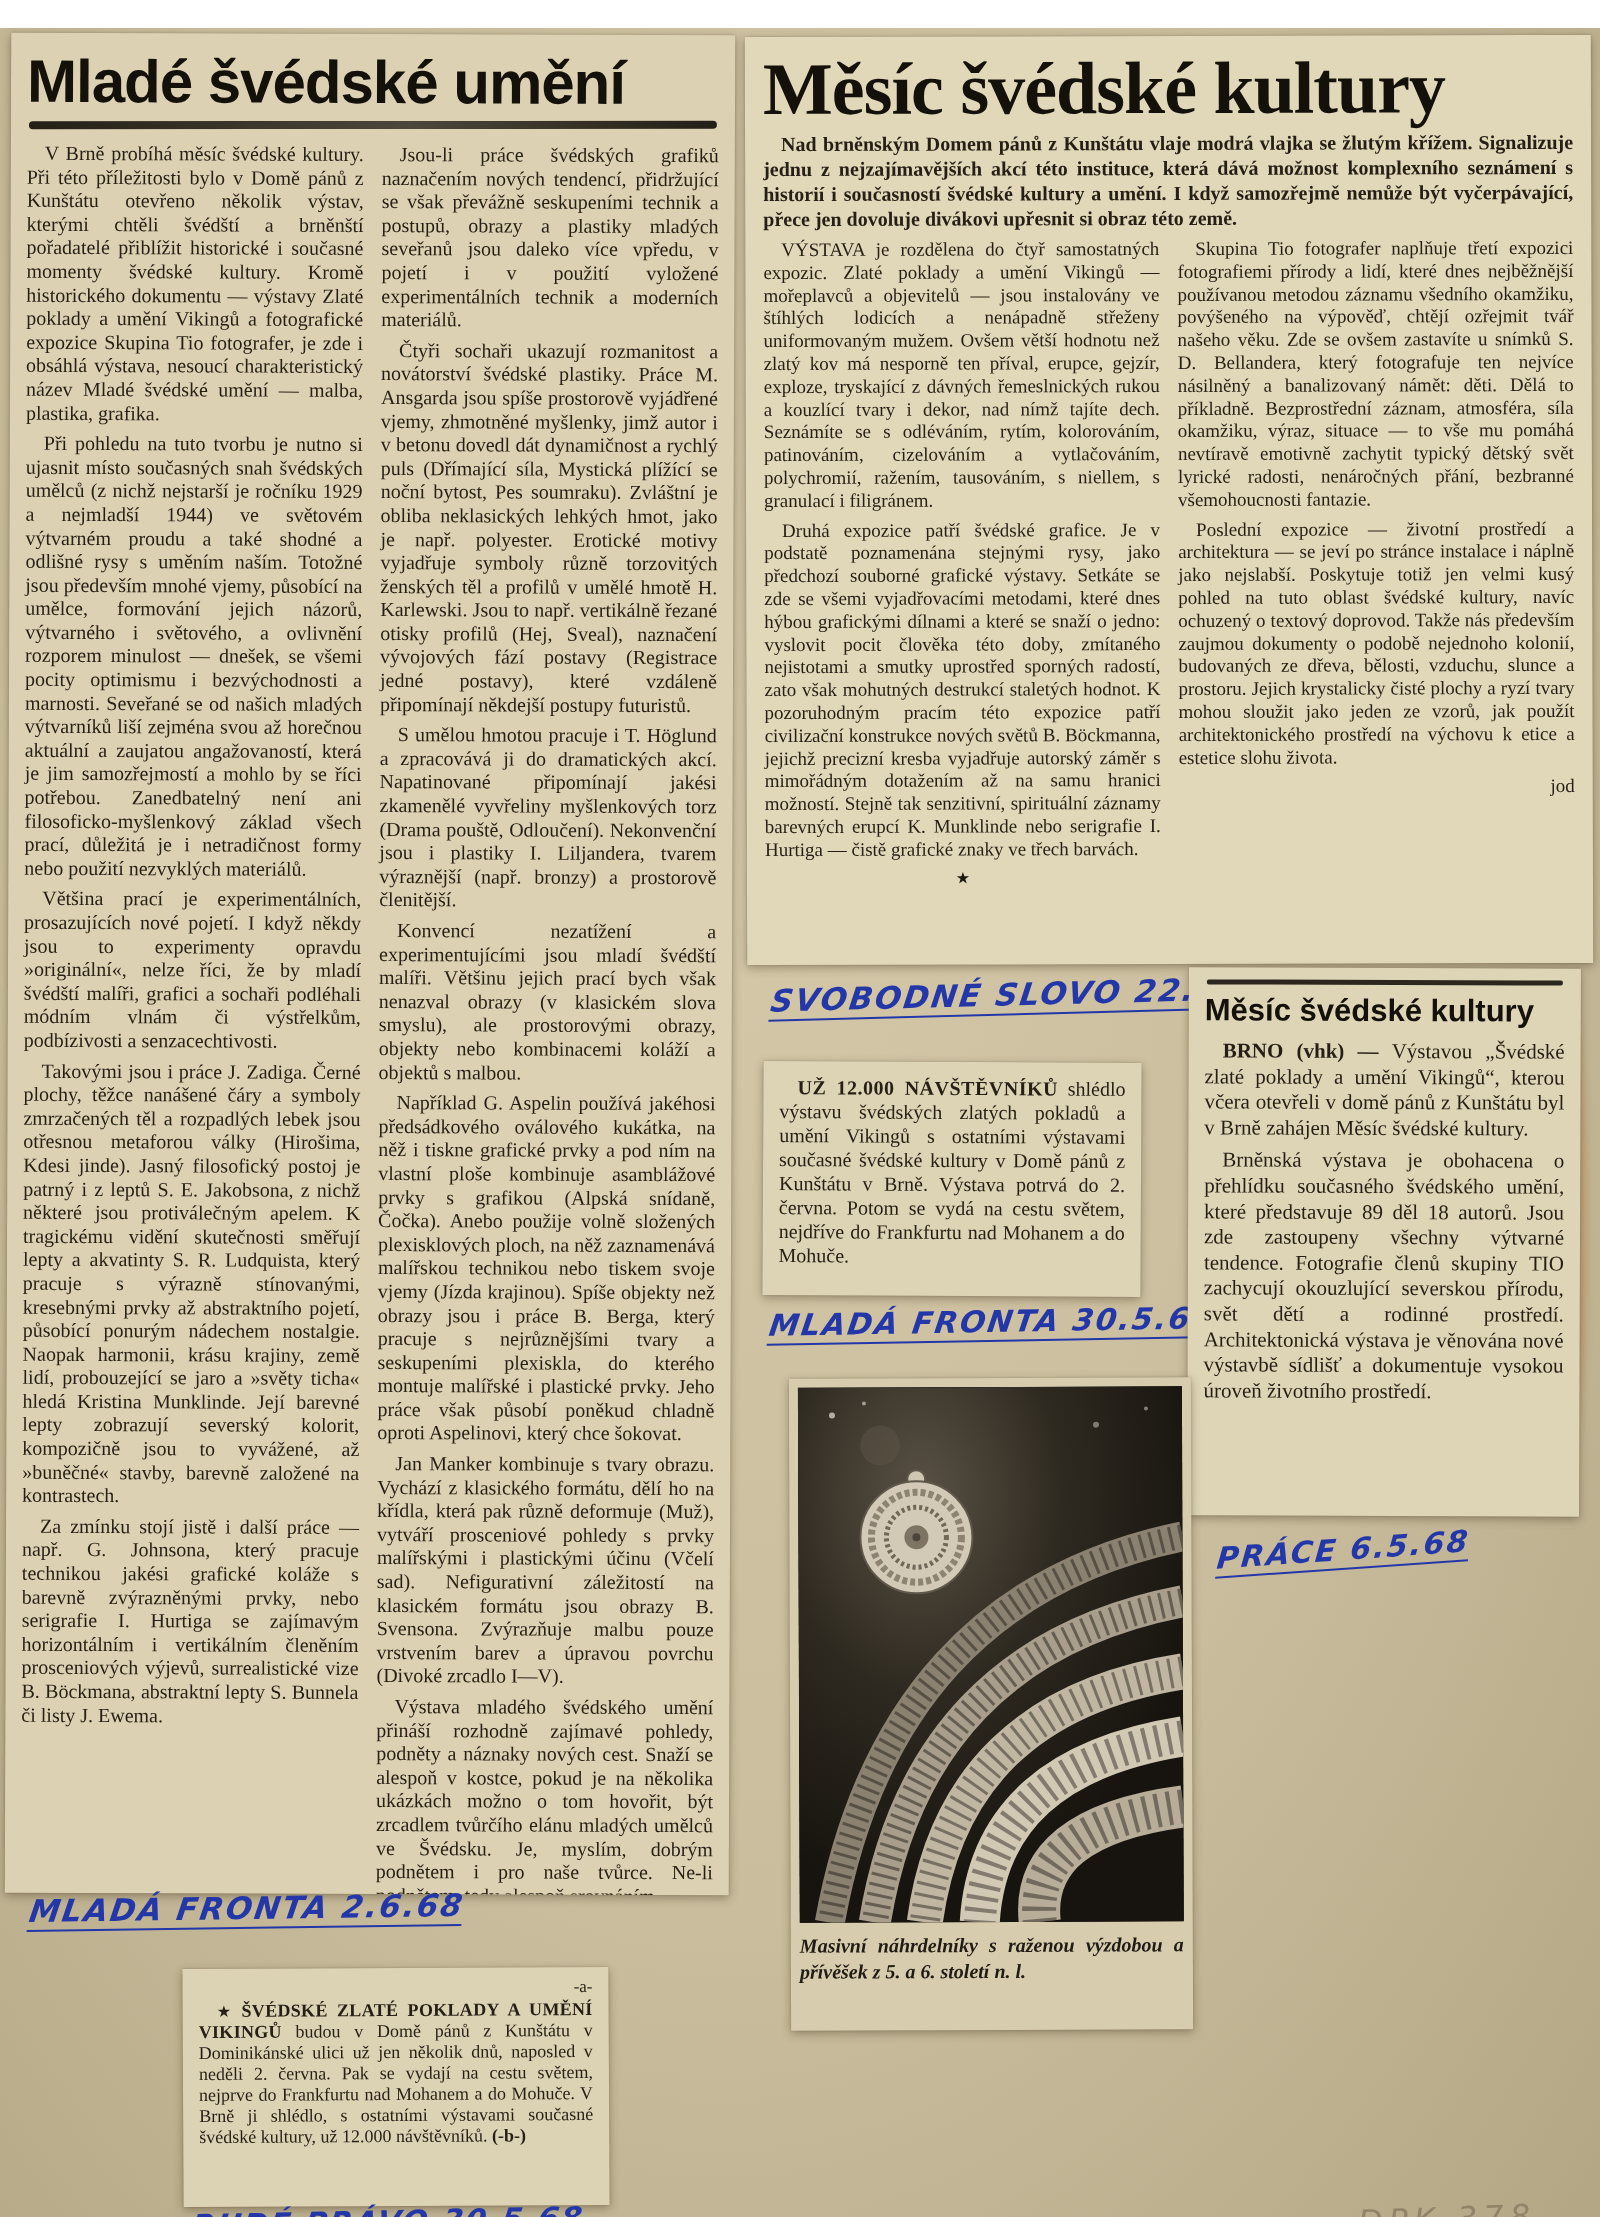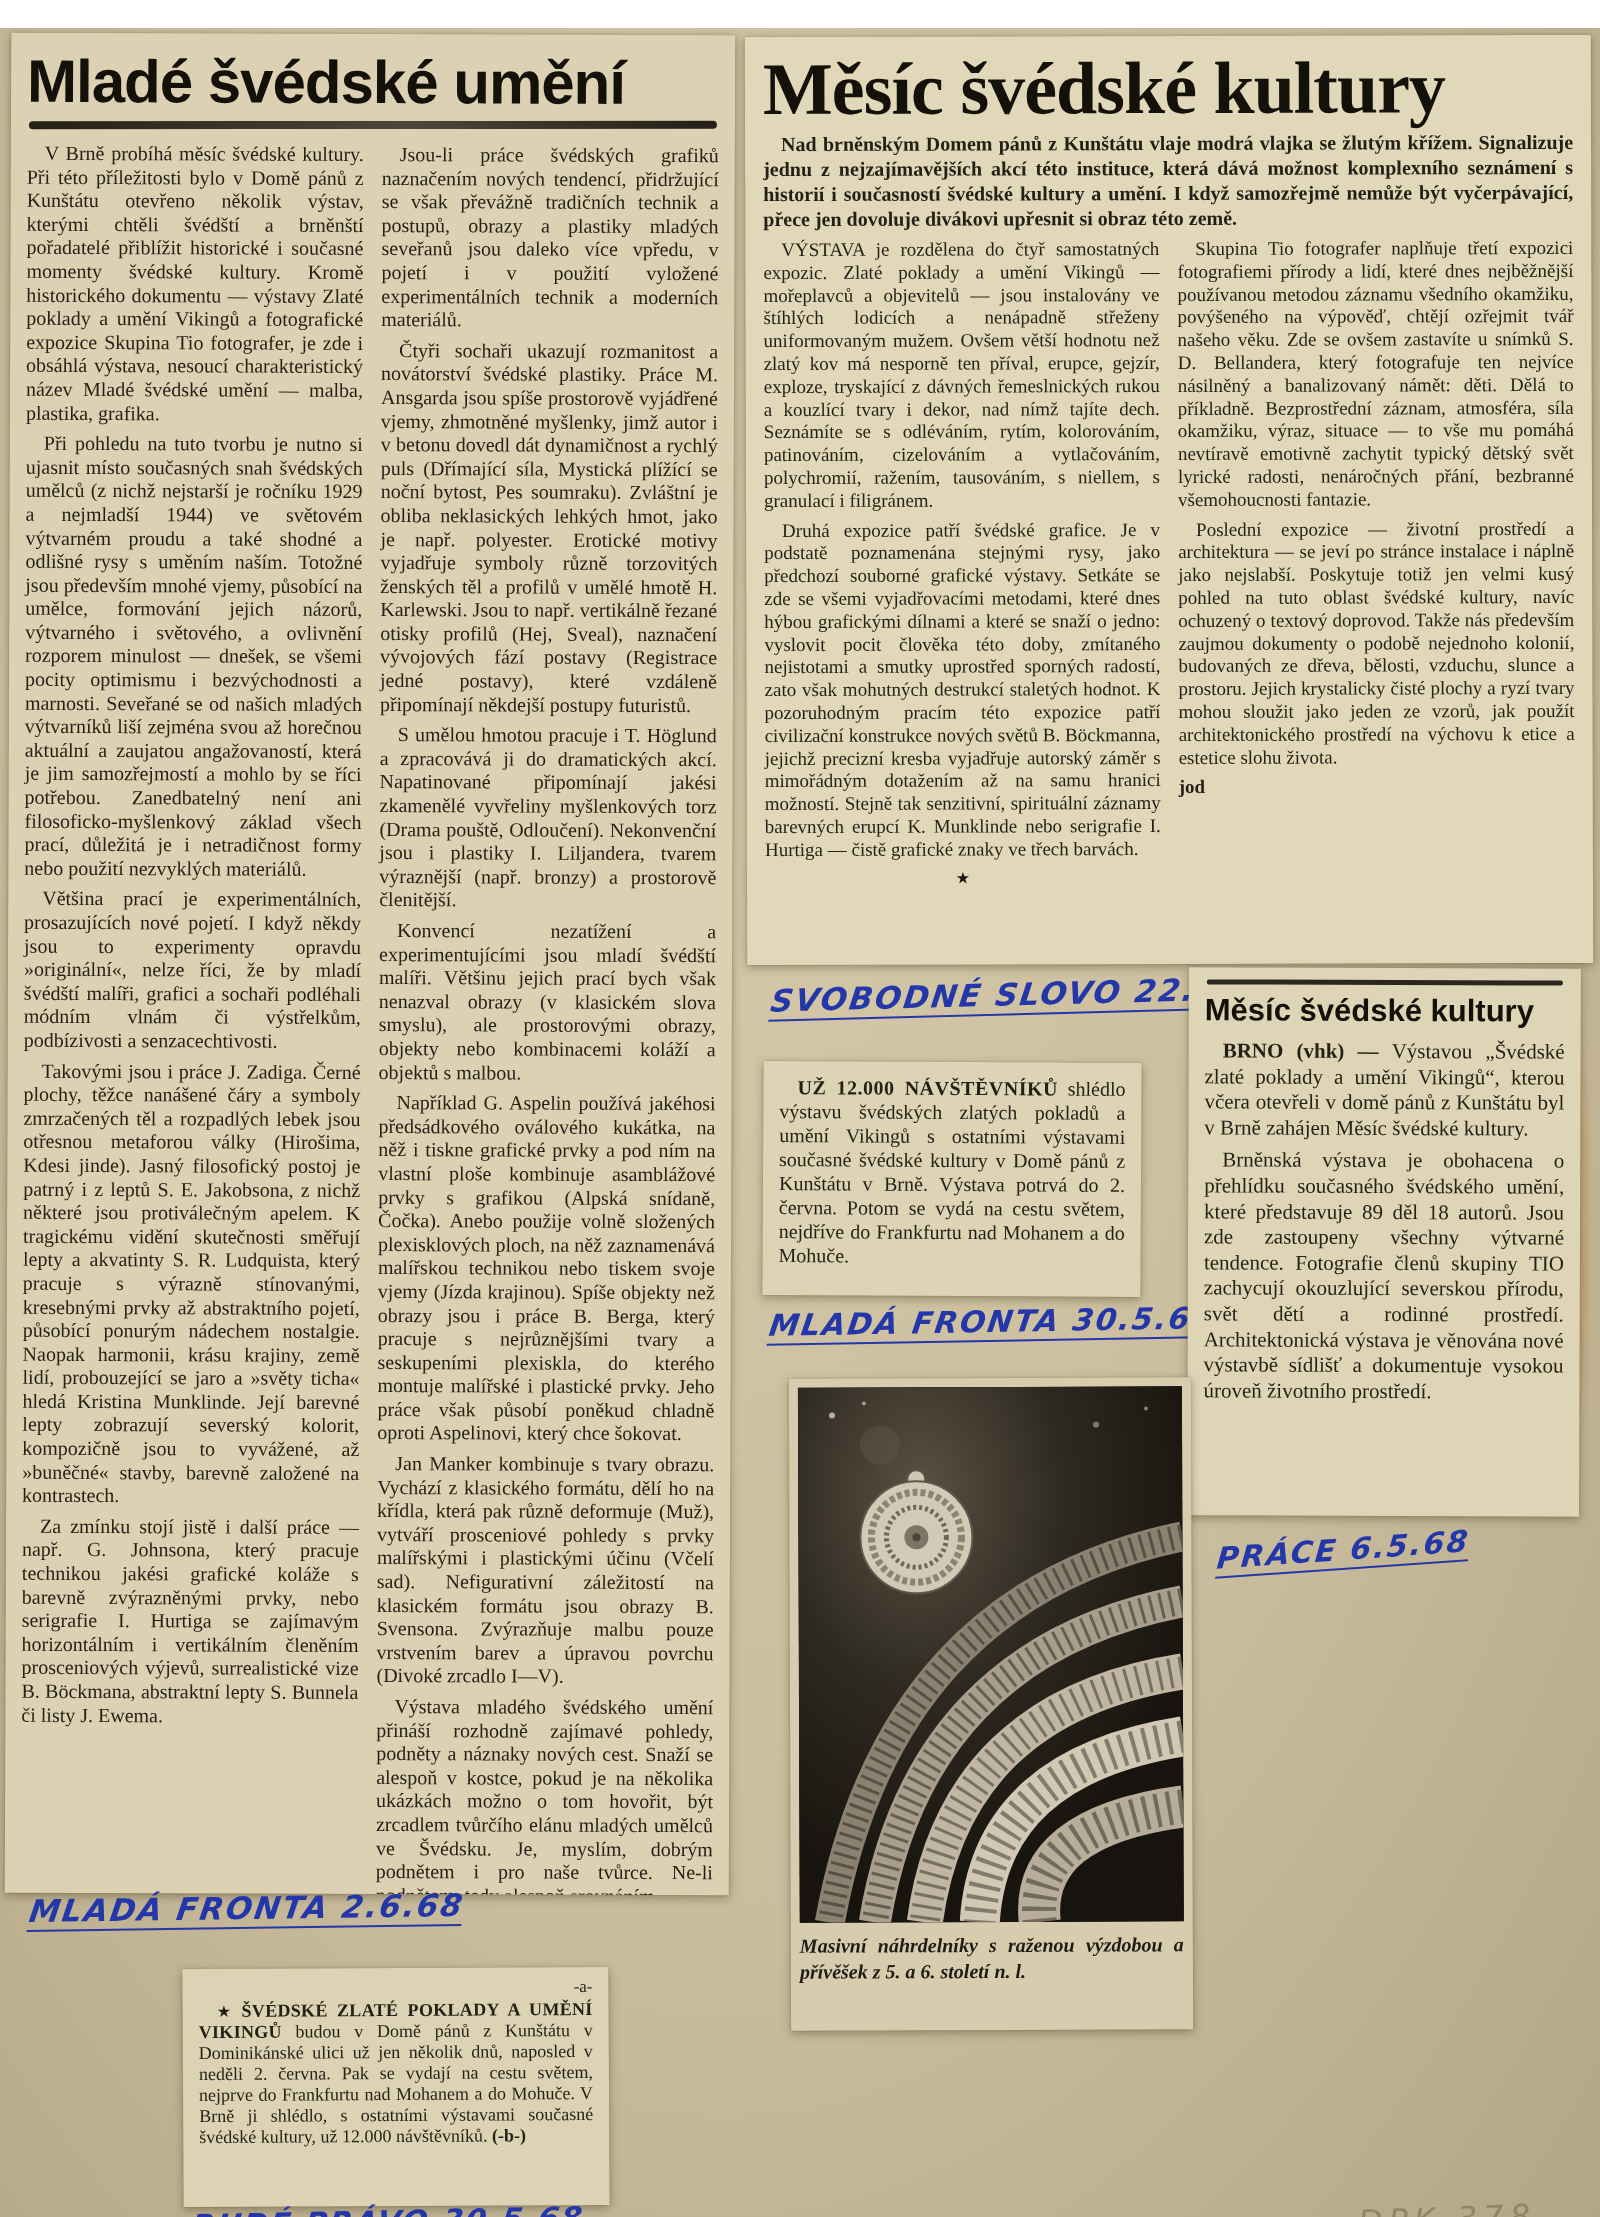--- a/index.html
+++ b/index.html
@@ -17,21 +17,21 @@
   
   .left-article { left:8px; top:6px; width:724px; height:1860px; padding:14px 16px;
     background:#dcd2b3; transform:rotate(.2deg); }
   .la-title { font-family:"Liberation Sans", sans-serif; font-weight:bold; font-size:60px;
     letter-spacing:-1px; color:#14100a; white-space:nowrap; }
   .la-rule { height:8px; margin:4px 2px 14px 2px; border-radius:4px;
     background:linear-gradient(90deg,#241f17,#4d463a 55%,#241f17); transform:rotate(-.25deg); }
   .cols { display:flex; gap:18px; }
   .cols .col { flex:1 1 0; min-width:0; }
   .left-article .col { font-size:20px; line-height:1.18; }
-  .sig { font-weight:bold; text-indent:0; font-size:19px; }
+  .sig { text-align:right; font-weight:normal; text-indent:0; font-size:19px; }
 
   
   .right-article { left:746px; top:8px; width:846px; height:928px; padding:10px 18px 12px;
     background:#e1d7b9; transform:rotate(-.15deg); }
   .ra-title { font-family:"Liberation Serif", serif; font-weight:bold; font-size:74px;
     letter-spacing:-1px; color:#14100a; white-space:nowrap; }
   .ra-intro { font-weight:bold; font-size:20px; line-height:1.25; margin:8px 4px 12px; text-indent:26px; }
   .right-article .col { font-size:19px; line-height:1.2; }
   .ornament { text-align:center; font-size:16px; color:#1c1710; margin-top:4px; }
 
@@ -105,21 +105,21 @@
         <div>
             <p class="para">V Brně probíhá měsíc švédské kultury. Při této příležitosti bylo v Domě pánů z Kunštátu otevřeno několik výstav, kterými chtěli švédští a brněnští pořadatelé přiblížit historické i současné momenty švédské kultury. Kromě historického dokumentu — výstavy Zlaté poklady a umění Vikingů a fotografické expozice Skupina Tio fotografer, je zde i obsáhlá výstava, nesoucí charakteristický název Mladé švédské umění — malba, plastika, grafika.</p>
             <p class="para">Při pohledu na tuto tvorbu je nutno si ujasnit místo současných snah švédských umělců (z nichž nejstarší je ročníku 1929 a nejmladší 1944) ve světovém výtvarném proudu a také shodné a odlišné rysy s uměním naším. Totožné jsou především mnohé vjemy, působící na umělce, formování jejich názorů, výtvarného i světového, a ovlivnění rozporem minulost — dnešek, se všemi pocity optimismu i bezvýchodnosti a marnosti. Seveřané se od našich mladých výtvarníků liší zejména svou až horečnou aktuální a zaujatou angažovaností, která je jim samozřejmostí a mohlo by se říci potřebou. Zanedbatelný není ani filosoficko-myšlenkový základ všech prací, důležitá je i netradičnost formy nebo použití nezvyklých materiálů.</p>
             <p class="para">Většina prací je experimentálních, prosazujících nové pojetí. I když někdy jsou to experimenty opravdu »originální«, nelze říci, že by mladí švédští malíři, grafici a sochaři podléhali módním vlnám či výstřelkům, podbízivosti a senzacechtivosti.</p>
             <p class="para">Takovými jsou i práce J. Zadiga. Černé plochy, těžce nanášené čáry a symboly zmrzačených těl a rozpadlých lebek jsou otřesnou metaforou války (Hirošima, Kdesi jinde). Jasný filosofický postoj je patrný i z leptů S. E. Jakobsona, z nichž některé jsou protiválečným apelem. K tragickému vidění skutečnosti směřují lepty a akvatinty S. R. Ludquista, který pracuje s výrazně stínovanými, kresebnými prvky až abstraktního pojetí, působící ponurým nádechem nostalgie. Naopak harmonii, krásu krajiny, země lidí, probouzející se jaro a »světy ticha« hledá Kristina Munklinde. Její barevné lepty zobrazují severský kolorit, kompozičně jsou to vyvážené, až »buněčné« stavby, barevně založené na kontrastech.</p>
             <p class="para">Za zmínku stojí jistě i další práce — např. G. Johnsona, který pracuje technikou jakési grafické koláže s barevně zvýrazněnými prvky, nebo serigrafie I. Hurtiga se zajímavým horizontálním i vertikálním členěním prosceniových výjevů, surrealistické vize B. Böckmana, abstraktní lepty S. Bunnela či listy J. Ewema.</p>
           </div>
       </div>
       <div class="col">
         <div>
-            <p class="para">Jsou-li práce švédských grafiků naznačením nových tendencí, přidržující se však převážně tradičních technik a postupů, obrazy a plastiky mladých seveřanů jsou daleko více vpředu, v pojetí i v použití vyložené experimentálních technik a moderních materiálů.</p>
+            <p class="para">Jsou-li práce švédských grafiků naznačením nových tendencí, přidržující se však převážně seskupeními technik a postupů, obrazy a plastiky mladých seveřanů jsou daleko více vpředu, v pojetí i v použití vyložené experimentálních technik a moderních materiálů.</p>
             <p class="para">Čtyři sochaři ukazují rozmanitost a novátorství švédské plastiky. Práce M. Ansgarda jsou spíše prostorově vyjádřené vjemy, zhmotněné myšlenky, jimž autor i v betonu dovedl dát dynamičnost a rychlý puls (Dřímající síla, Mystická plížící se noční bytost, Pes soumraku). Zvláštní je obliba neklasických lehkých hmot, jako je např. polyester. Erotické motivy vyjadřuje symboly různě torzovitých ženských těl a profilů v umělé hmotě H. Karlewski. Jsou to např. vertikálně řezané otisky profilů (Hej, Sveal), naznačení vývojových fází postavy (Registrace jedné postavy), které vzdáleně připomínají někdejší postupy futuristů.</p>
             <p class="para">S umělou hmotou pracuje i T. Höglund a zpracovává ji do dramatických akcí. Napatinované připomínají jakési zkamenělé vyvřeliny myšlenkových torz (Drama pouště, Odloučení). Nekonvenční jsou i plastiky I. Liljandera, tvarem výraznější (např. bronzy) a prostorově členitější.</p>
             <p class="para">Konvencí nezatížení a experimentujícími jsou mladí švédští malíři. Většinu jejich prací bych však nenazval obrazy (v klasickém slova smyslu), ale prostorovými obrazy, objekty nebo kombinacemi koláží a objektů s malbou.</p>
             <p class="para">Například G. Aspelin používá jakéhosi předsádkového oválového kukátka, na něž i tiskne grafické prvky a pod ním na vlastní ploše kombinuje asamblážové prvky s grafikou (Alpská snídaně, Čočka). Anebo použije volně složených plexisklových ploch, na něž zaznamenává malířskou technikou nebo tiskem svoje vjemy (Jízda krajinou). Spíše objekty než obrazy jsou i práce B. Berga, který pracuje s nejrůznějšími tvary a seskupeními plexiskla, do kterého montuje malířské i plastické prvky. Jeho práce však působí poněkud chladně oproti Aspelinovi, který chce šokovat.</p>
             <p class="para">Jan Manker kombinuje s tvary obrazu. Vychází z klasického formátu, dělí ho na křídla, která pak různě deformuje (Muž), vytváří prosceniové pohledy s prvky malířskými i plastickými účinu (Včelí sad). Nefigurativní záležitostí na klasickém formátu jsou obrazy B. Svensona. Zvýrazňuje malbu pouze vrstvením barev a úpravou povrchu (Divoké zrcadlo I—V).</p>
             <p class="para">Výstava mladého švédského umění přináší rozhodně zajímavé pohledy, podněty a náznaky nových cest. Snaží se alespoň v kostce, pokud je na několika ukázkách možno o tom hovořit, být zrcadlem tvůrčího elánu mladých umělců ve Švédsku. Je, myslím, dobrým podnětem i pro naše tvůrce. Ne-li podnětem, tedy alespoň srovnáním</p>
           </div>
 
       </div>
     </div>

